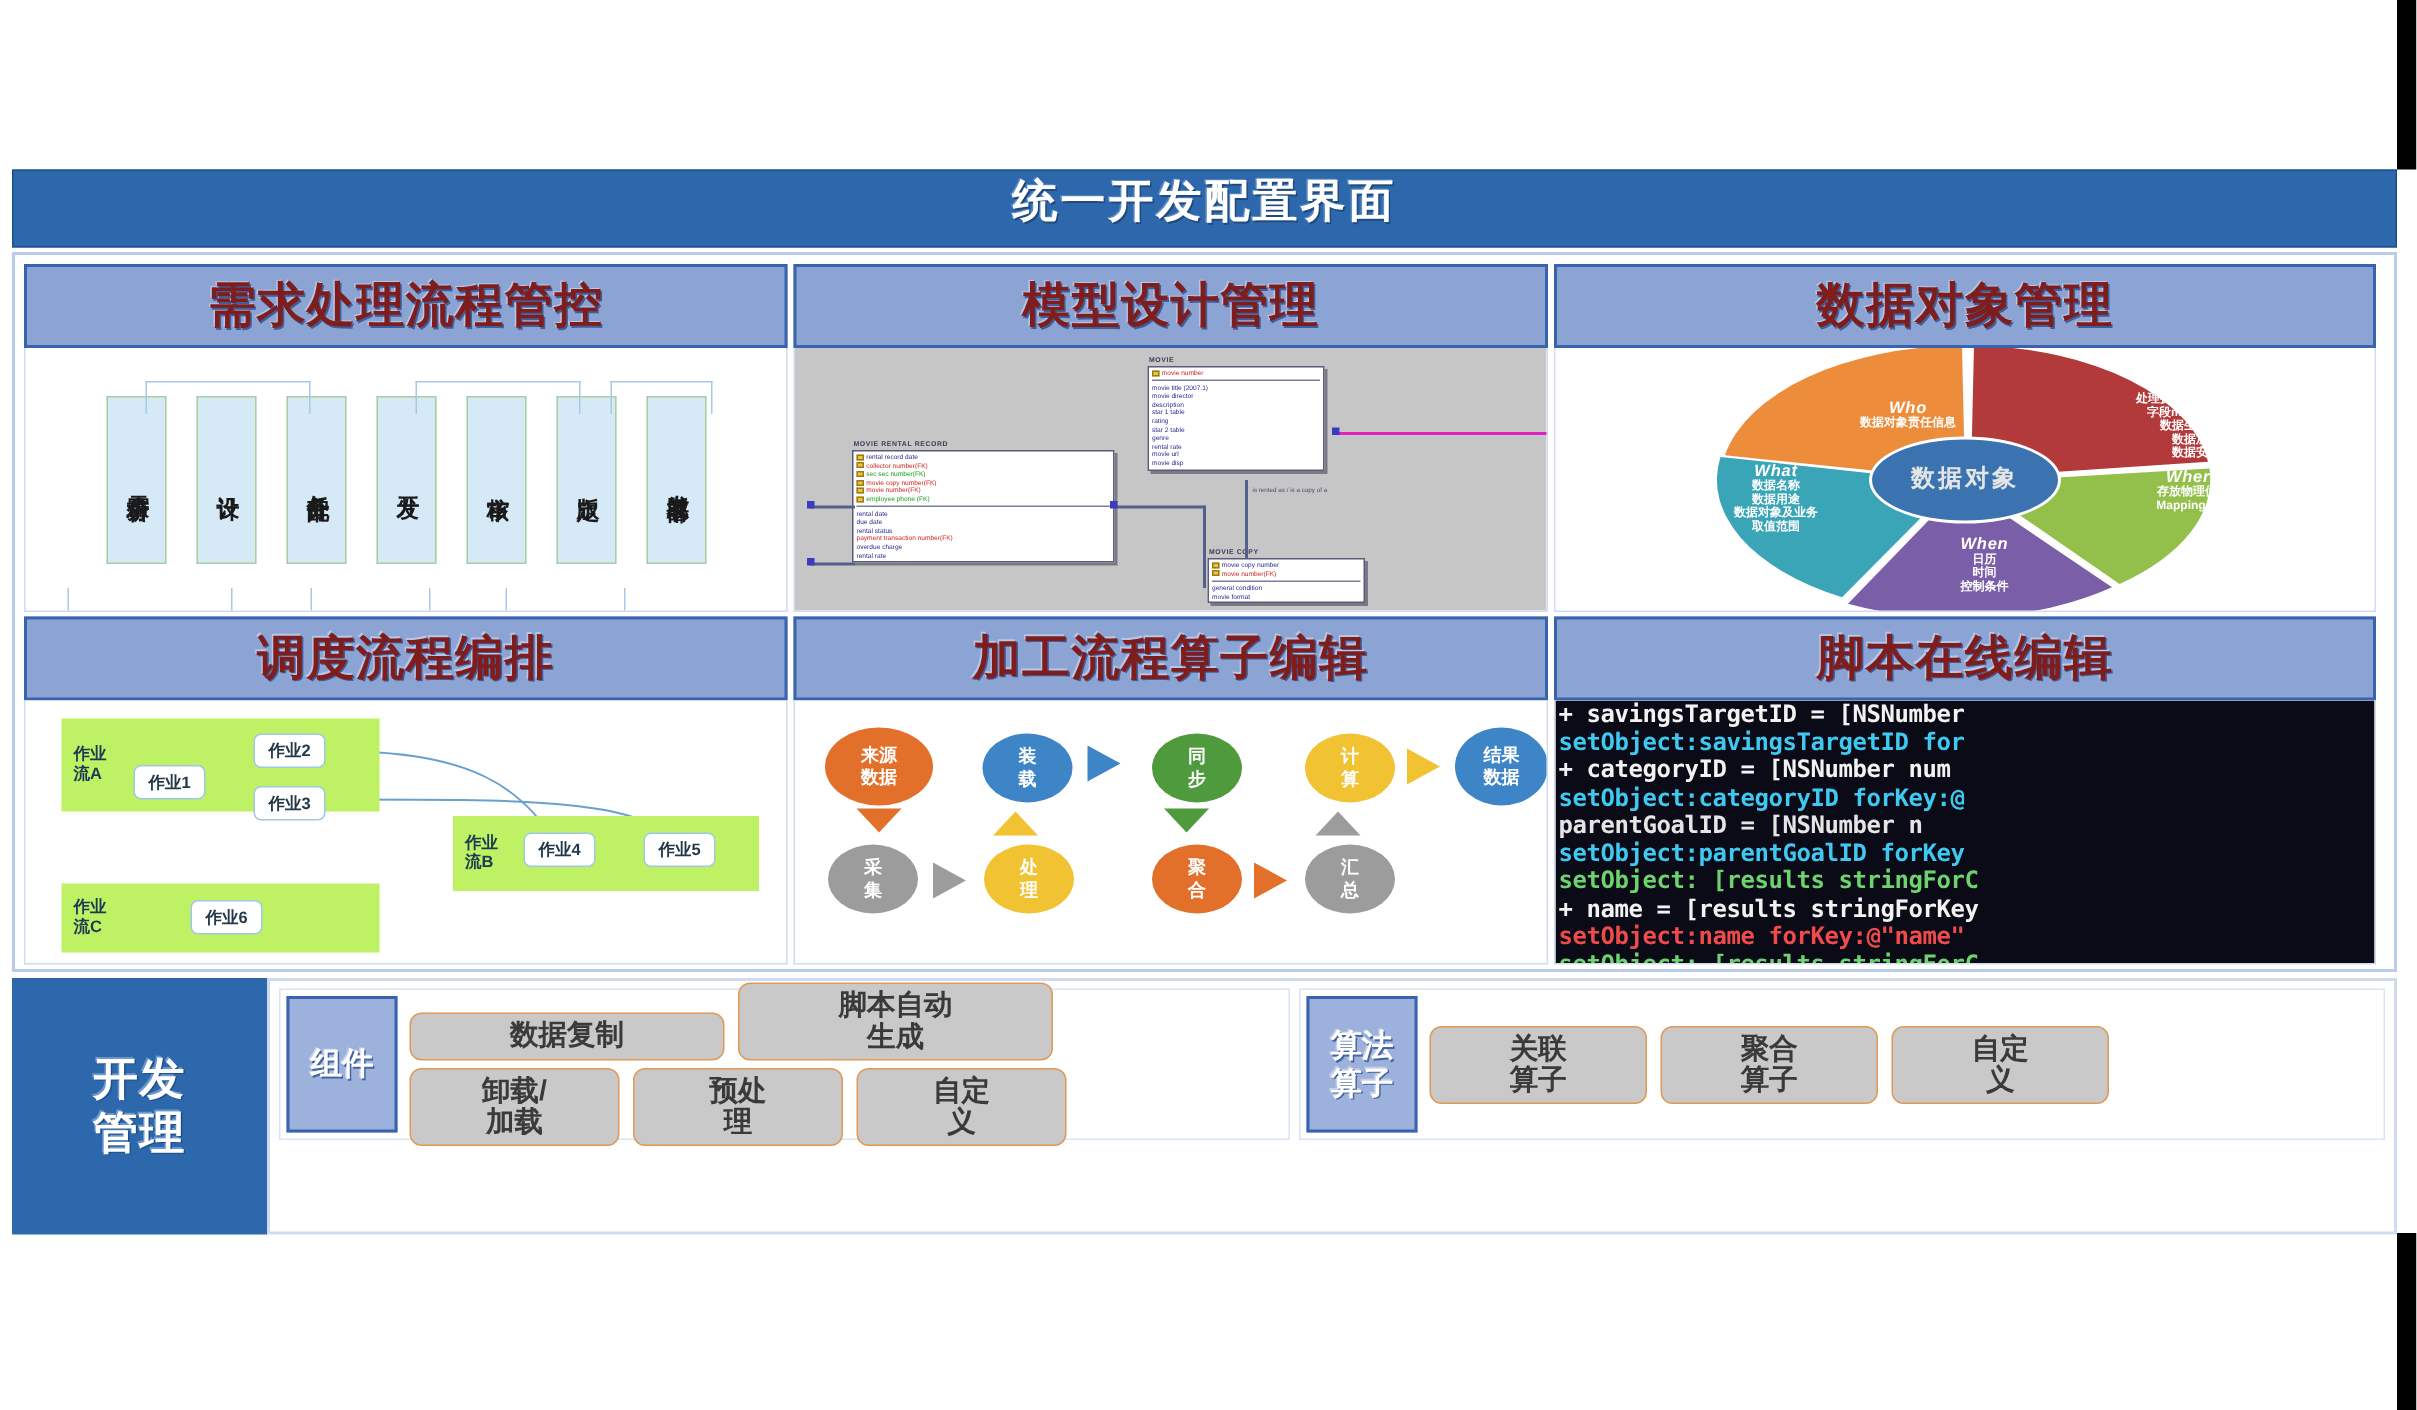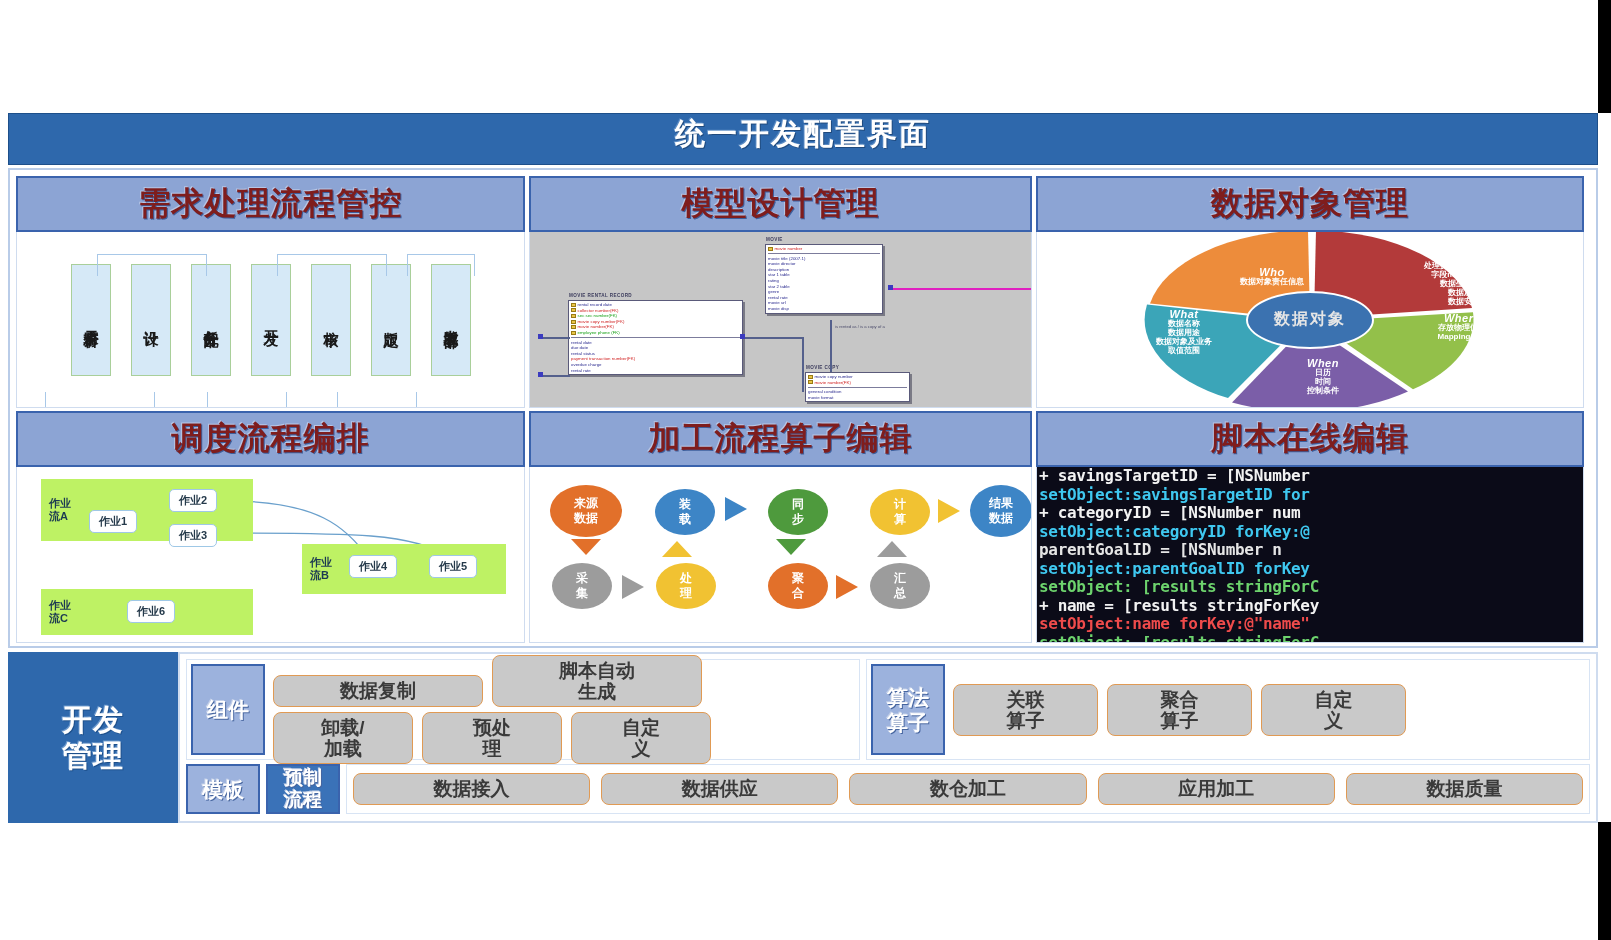--- a/index.html
+++ b/index.html
@@ -490,33 +490,18 @@
             <div class="chips">
               <div class="chiprow">
                 <div class="chip two" style="width:145px;">关联<br>算子</div>
                 <div class="chip two" style="width:145px;">聚合<br>算子</div>
                 <div class="chip two" style="width:145px;">自定<br>义</div>
               </div>
             </div>
           </div>
         </div>
 
-        <div class="dev-row bot">
-          <div class="cat" style="flex:0 0 74px;">
-            <span>模板</span>
-          </div>
-          <div class="cat dark" style="flex:0 0 74px; font-size:19px; line-height:22px;">
-            <span>预制<br>流程</span>
-          </div>
-          <div class="tmpl-chips">
-            <div class="chip">数据接入</div>
-            <div class="chip">数据供应</div>
-            <div class="chip">数仓加工</div>
-            <div class="chip">应用加工</div>
-            <div class="chip">数据质量</div>
-          </div>
-        </div>
 
       </div>
     </div>
 
   </div>
 </div>
 
 </body></html>

